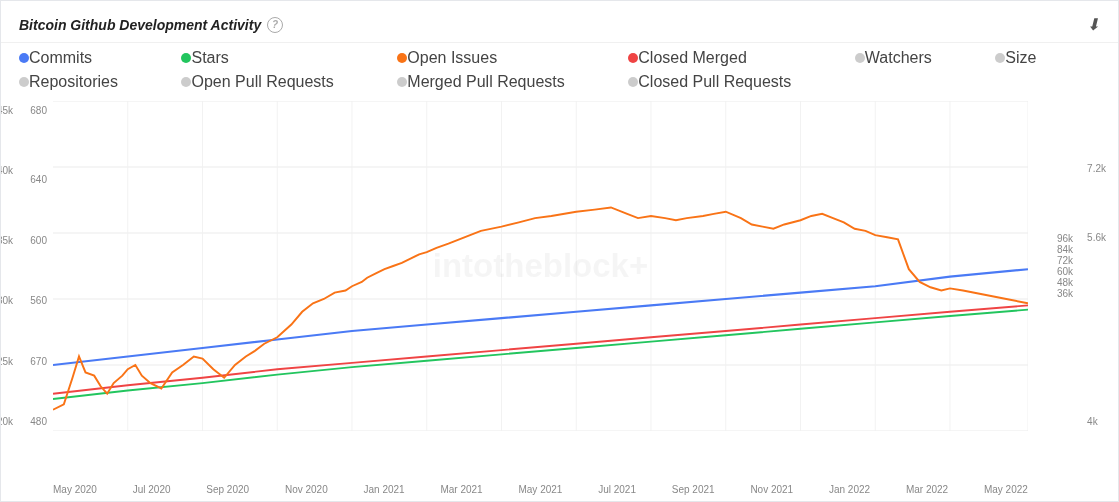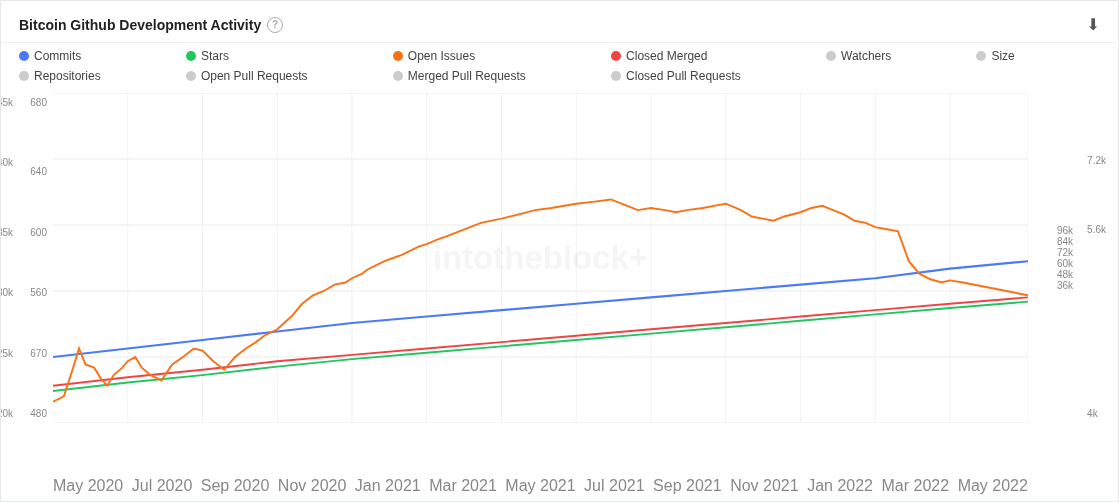--- a/index.html
+++ b/index.html
@@ -1,40 +1,40 @@
 <!DOCTYPE html>
 <html><head>
   <meta charset="utf-8">
   <style>
     * { box-sizing: border-box; margin: 0; padding: 0; }
     body { font-family: -apple-system, BlinkMacSystemFont, 'Segoe UI', sans-serif; background: #fff; color: #333; }
     .container { width: 1119px; height: 502px; background: #fff; border: 1px solid #e5e7eb; position: relative; overflow: hidden; }
-    .header { display: flex; justify-content: space-between; padding: 14px 18px 8px; border-bottom: 1px solid #f0f0f0; }
+    .header { display: flex; justify-content: space-between; padding: 14px 18px 8px; border-bottom: 1px solid #f0f0f0; font-style: italic; }
     .title { font-size: 14px; font-weight: 600; color: #222; display: flex; align-items: center; gap: 6px; }
     .question-icon { width: 16px; height: 16px; border-radius: 50%; border: 1.5px solid #aaa; color: #aaa; font-size: 10px; display: flex; align-items: center; justify-content: center; cursor: pointer; }
     .download-icon { color: #555; font-size: 16px; cursor: pointer; }
     .time-buttons { display: flex; gap: 4px; padding: 6px 18px; align-items: center; }
     .time-btn { padding: 3px 8px; font-size: 12px; border: 1px solid transparent; border-radius: 4px; cursor: pointer; color: #555; background: transparent; }
     .time-btn.active { background: #4a6cf7; color: #fff; border-color: #4a6cf7; border-radius: 4px; }
     .legend { display: grid; grid-template-columns: repeat(6, auto); gap: 2px 0; padding: 4px 18px 6px; }
-    .legend-item { display: flex; align-items: center; gap: 5px; font-size: 12px; color: #444; padding: 2px 12px 2px 0; }
+    .legend-item { display: flex; align-items: center; font-size: 16px; color: #444; padding: 2px 12px 2px 0; }
     .legend-dot { width: 10px; height: 10px; border-radius: 50%; flex-shrink: 0; }
     .legend-dot.blue { background: #4a7af5; }
     .legend-dot.green { background: #22c55e; }
     .legend-dot.orange { background: #f97316; }
     .legend-dot.red { background: #ef4444; }
     .legend-dot.gray { background: #ccc; }
     .chart-area { position: relative; width: 100%; height: 330px; margin-top: 2px; }
     .y-axis-left { position: absolute; left: 0; top: 0; height: 100%; width: 52px; display: flex; flex-direction: column; justify-content: space-between; padding: 4px 0; }
     .y-label { font-size: 10px; color: #888; text-align: right; padding-right: 6px; }
     .y-axis-right1 { position: absolute; right: 45px; top: 0; height: 100%; display: flex; flex-direction: column; justify-content: center; padding: 4px 0; }
     .y-axis-right2 { position: absolute; right: 12px; top: 0; height: 100%; display: flex; flex-direction: column; justify-content: space-between; padding: 4px 0; }
     .y-label-right { font-size: 10px; color: #888; text-align: left; padding-left: 4px; }
     .chart-inner { position: absolute; left: 52px; right: 90px; top: 0; bottom: 0; }
-    .x-label { font-size: 16px; color: #888; }
+    .x-label { font-size: 10px; color: #888; }
     .watermark { position: absolute; left: 50%; top: 50%; transform: translate(-50%, -50%); opacity: 0.08; font-size: 33px; font-weight: 700; color: #888; pointer-events: none; white-space: nowrap; text-align: right; }
   </style>
 </head>
 <body>
 
 <div class="container">
 
   <div class="header">
     <div class="title">
       <span>Bitcoin Github Development Activity</span>

